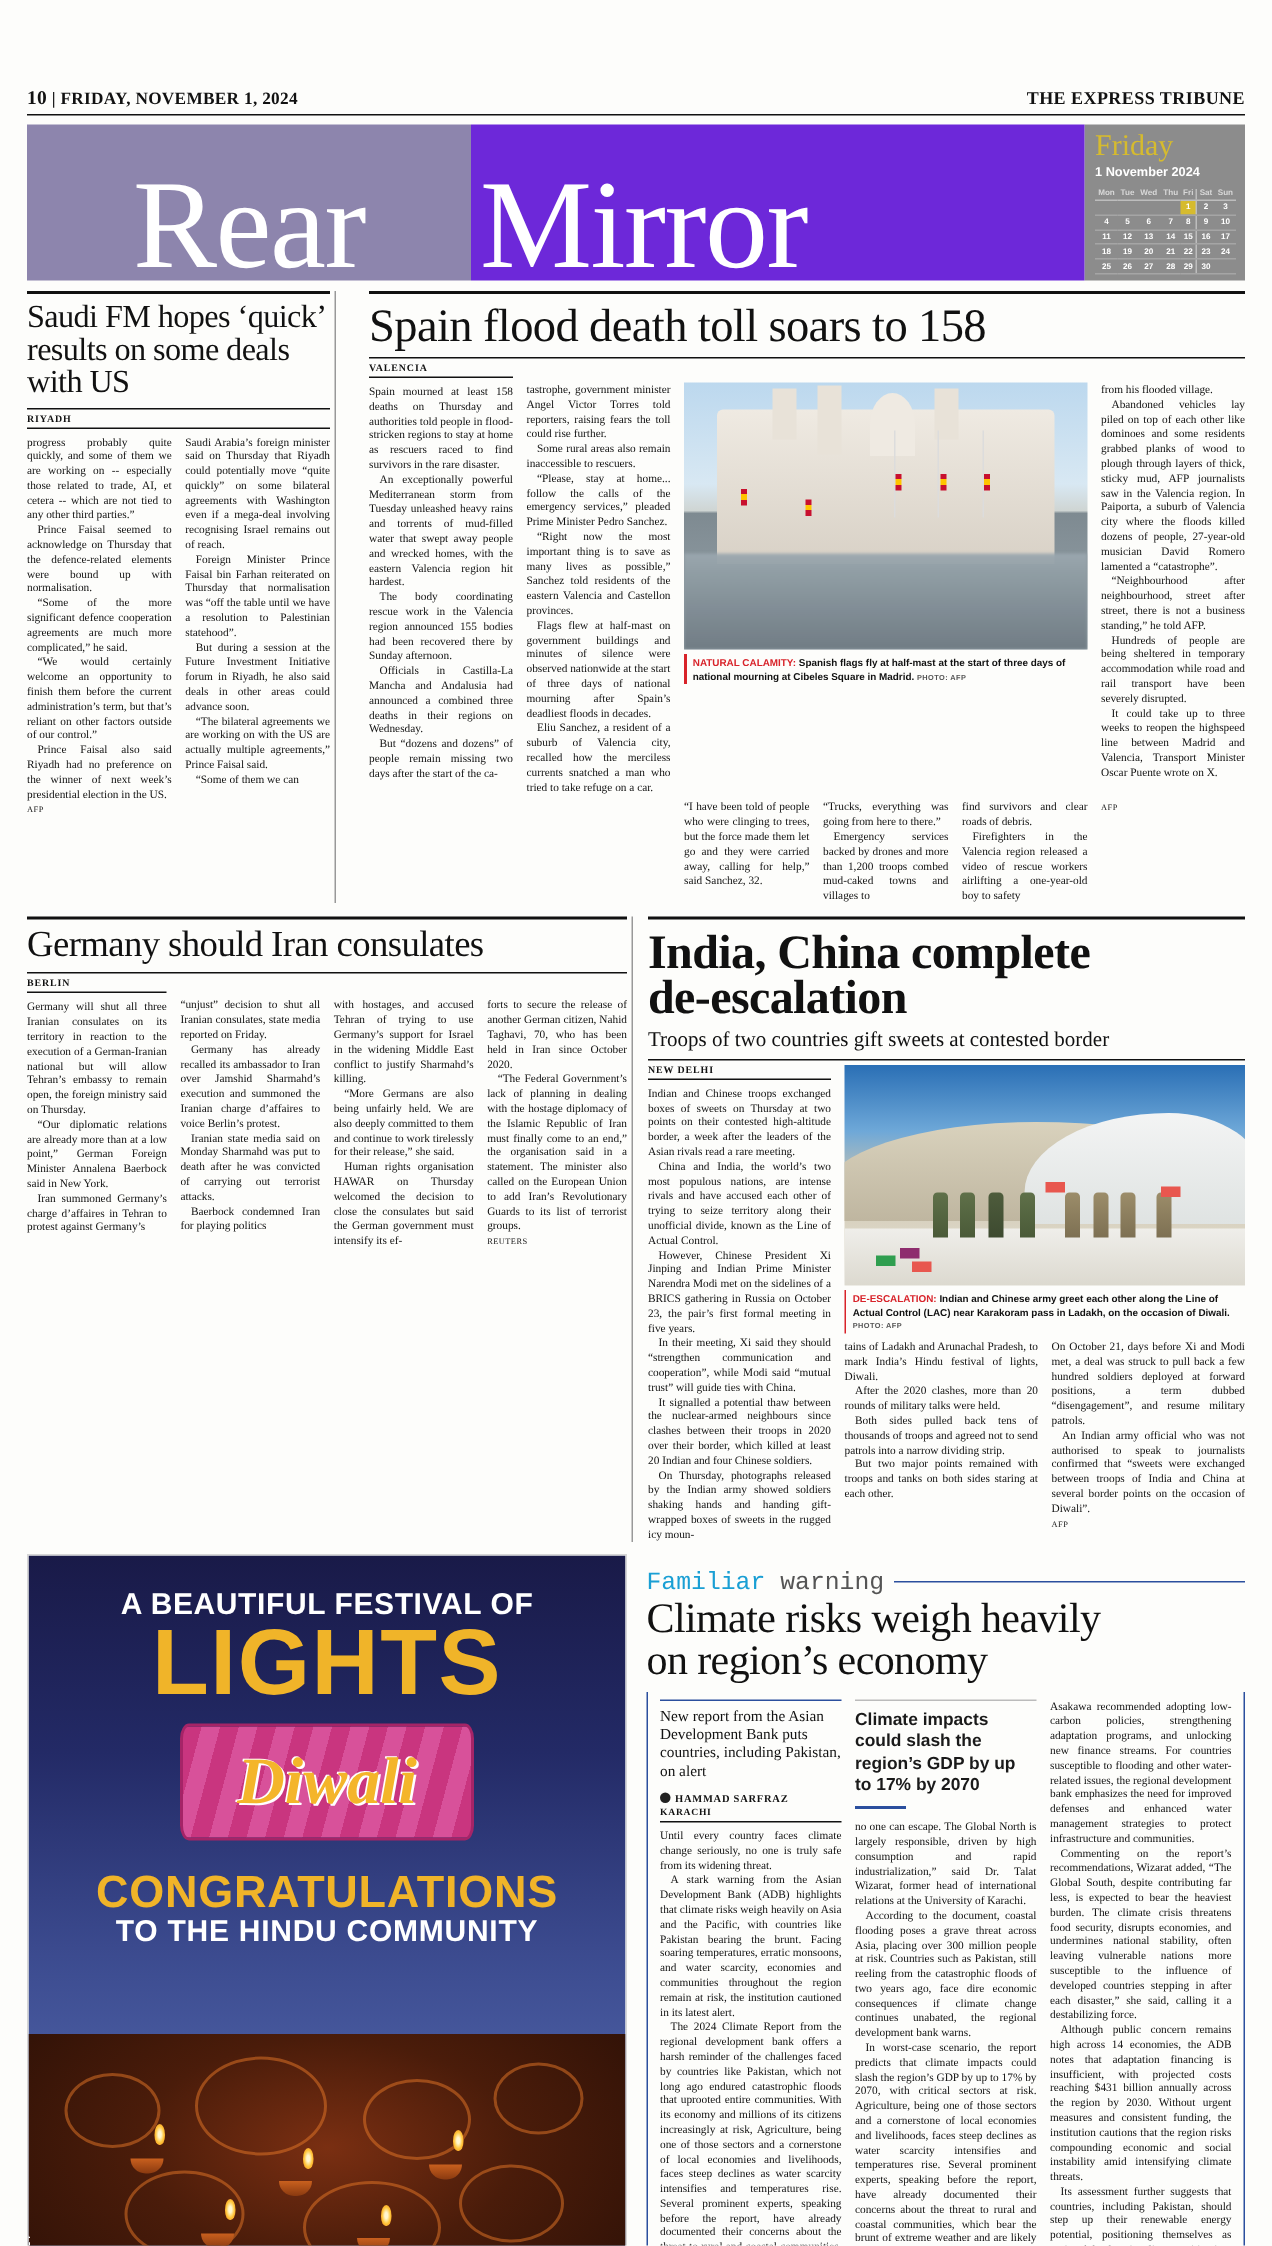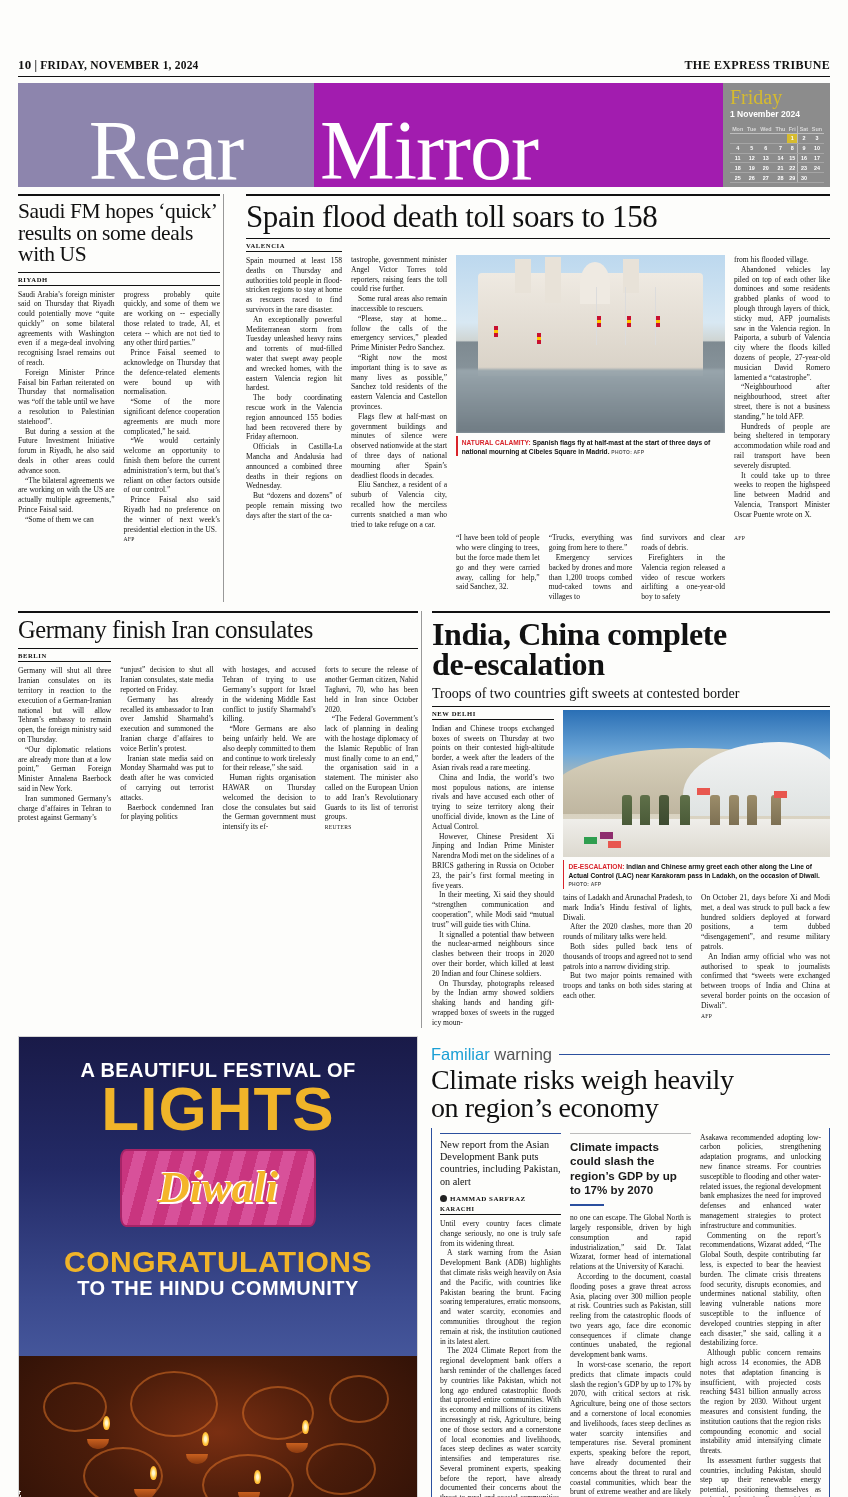--- a/index.html
+++ b/index.html
@@ -18,21 +18,21 @@
             padding:9px 0 3px 0; border-bottom:1.5px solid #111; }
   .folio { font-family:"Liberation Serif",serif; font-size:11.5px; font-weight:bold;
            letter-spacing:.2px; }
   .folio .num { font-size:13px; }
   .paper-name { font-family:"Liberation Serif",serif; font-weight:bold;
                 font-size:12px; letter-spacing:.3px; }
 
   
   .banner { display:flex; height:104px; margin-top:6px; }
   .banner .rear { background:#8d85ad; flex:0 0 296px; position:relative; }
-  .banner .mirror { background:#a21caf; flex:1 1 auto; position:relative; }
+  .banner .mirror { background:#6d28d9; flex:1 1 auto; position:relative; }
   .banner .cal { background:#8c8c8c; flex:0 0 107px; color:#fff; padding:4px 6px 2px 7px; }
   .bannerword { position:absolute; left:0; right:0; bottom:-6px;
                 font-family:"Liberation Serif",serif; color:#fff;
                 font-size:86px; line-height:1; letter-spacing:-1px;
                 text-align:center; font-weight:normal; }
   .banner .rear .bannerword { font-size:84px; }
   .banner .mirror .bannerword { font-size:84px; text-align:left; padding-left:6px;}
   .cal-day { font-family:"Liberation Serif",serif; font-size:20px; color:#d6bb2e;
              line-height:1; margin-bottom:2px; }
   .cal-date { font-family:"Liberation Sans",sans-serif; font-size:8.5px;
@@ -144,21 +144,21 @@
       background:linear-gradient(#c9601e,#8a3a10); }
   .ad .flame { position:absolute; width:7px; height:14px; border-radius:50% 50% 45% 45%;
       background:radial-gradient(#fff6cf 20%, #ffc63c 55%, #f07a12 100%); }
   .ad .adcode { position:absolute; left:3px; bottom:74px; transform:rotate(-90deg);
       transform-origin:left bottom; font-family:"Liberation Sans",sans-serif;
       font-size:7px; font-weight:bold; color:#fff; letter-spacing:.3px;
       white-space:nowrap; }
 
   
   .kicker-row { display:flex; align-items:center; gap:7px; margin-top:9px; }
-  .kicker-word { font-family:Liberation Sans, sans-serif; font-size:16.5px; }
+  .kicker-word { font-family:Liberation Mono, monospace; font-size:16.5px; }
   .kicker-word .a { color:#1a9fd4; }
   .kicker-word .b { color:#555; }
   .kicker-line { flex:1 1 auto; height:0; border-top:1.4px solid #2b4f9e; }
   .standfirst { font-family:"Liberation Serif",serif; font-size:10.2px;
                 line-height:1.21; border-top:1.6px solid #2b4f9e; padding-top:5px; }
   .byline { font-family:"Liberation Serif",serif; font-size:7px; font-weight:bold;
             letter-spacing:.5px; margin-top:7px; }
   .byline .dot { display:inline-block; width:7px; height:7px; border-radius:50%;
                  background:#222; margin-right:3px; vertical-align:-1px; }
   .bycity { font-family:"Liberation Serif",serif; font-size:6.4px; font-weight:bold;
@@ -260,49 +260,49 @@
 
   <div class="maingrid">
 
     <div class="leftcol">
       <div class="rule-thick"></div>
       <h1 class="hl" style="font-size:21.5px">Saudi FM hopes ‘quick’ results on some deals with US</h1>
       <div class="rule-thin"></div>
       <div class="dateline" style="margin-top:3px">RIYADH</div>
       <div class="cols">
         <div class="body-col">
-          <p class="first">Saudi Arabia’s foreign minister said on Thursday that Riyadh could potentially move “quite quickly” on some bilateral agreements with Washington even if a mega-deal involving recognising Israel remains out of reach.</p>
-          <p>Foreign Minister Prince Faisal bin Farhan reiterated on Thursday that normalisation was “off the table until we have a resolution to Palestinian statehood”.</p>
-          <p>But during a session at the Future Investment Initiative forum in Riyadh, he also said deals in other areas could advance soon.</p>
-          <p>“The bilateral agreements we are working on with the US are actually multiple agreements,” Prince Faisal said.</p>
-          <p>“Some of them we can</p>
-        </div>
-        <div class="body-col">
           <p class="first">progress probably quite quickly, and some of them we are working on -- especially those related to trade, AI, et cetera -- which are not tied to any other third parties.”</p>
           <p>Prince Faisal seemed to acknowledge on Thursday that the defence-related elements were bound up with normalisation.</p>
           <p>“Some of the more significant defence cooperation agreements are much more complicated,” he said.</p>
           <p>“We would certainly welcome an opportunity to finish them before the current administration’s term, but that’s reliant on other factors outside of our control.”</p>
           <p>Prince Faisal also said Riyadh had no preference on the winner of next week’s presidential election in the US.</p>
           <p style="text-indent:0"><span class="agency">AFP</span></p>
         </div>
+        <div class="body-col">
+          <p class="first">Saudi Arabia’s foreign minister said on Thursday that Riyadh could potentially move “quite quickly” on some bilateral agreements with Washington even if a mega-deal involving recognising Israel remains out of reach.</p>
+          <p>Foreign Minister Prince Faisal bin Farhan reiterated on Thursday that normalisation was “off the table until we have a resolution to Palestinian statehood”.</p>
+          <p>But during a session at the Future Investment Initiative forum in Riyadh, he also said deals in other areas could advance soon.</p>
+          <p>“The bilateral agreements we are working on with the US are actually multiple agreements,” Prince Faisal said.</p>
+          <p>“Some of them we can</p>
+        </div>
       </div>
     </div>
 
     <div class="rightcol vline" style="padding-left:22px">
       <div class="rule-thick"></div>
       <h1 class="hl" style="font-size:31px">Spain flood death toll soars to 158</h1>
       <div class="rule-thin"></div>
 
       <div style="display:flex; gap:9px; margin-top:3px">
         <div style="flex:0 0 96px">
           <div class="dateline">VALENCIA</div>
           <div class="body-col">
             <p class="first">Spain mourned at least 158 deaths on Thursday and authorities told people in flood-stricken regions to stay at home as rescuers raced to find survivors in the rare disaster.</p>
             <p>An exceptionally powerful Mediterranean storm from Tuesday unleashed heavy rains and torrents of mud-filled water that swept away people and wrecked homes, with the eastern Valencia region hit hardest.</p>
-            <p>The body coordinating rescue work in the Valencia region announced 155 bodies had been recovered there by Friday afternoon.</p>
+            <p>The body coordinating rescue work in the Valencia region announced 155 bodies had been recovered there by Sunday afternoon.</p>
             <p>Officials in Castilla-La Mancha and Andalusia had announced a combined three deaths in their regions on Wednesday.</p>
             <p>But “dozens and dozens” of people remain missing two days after the start of the ca-</p>
           </div>
         </div>
         <div style="flex:0 0 96px; padding-top:13px">
           <div class="body-col">
             <p class="first">tastrophe, government minister Angel Victor Torres told reporters, raising fears the toll could rise further.</p>
             <p>Some rural areas also remain inaccessible to rescuers.</p>
             <p>“Please, stay at home... follow the calls of the emergency services,” pleaded Prime Minister Pedro Sanchez.</p>
             <p>“Right now the most important thing is to save as many lives as possible,” Sanchez told residents of the eastern Valencia and Castellon provinces.</p>
@@ -367,21 +367,21 @@
           <p style="text-indent:0"><span class="agency">AFP</span></p>
         </div>
       </div>
     </div>
   </div>
 
   <div class="maingrid" style="margin-top:9px">
 
     <div style="flex:0 0 400px">
       <div class="rule-thick"></div>
-      <h1 class="hl" style="font-size:24.5px">Germany finish Iran consulates</h1>
+      <h1 class="hl" style="font-size:24.5px">Germany should Iran consulates</h1>
       <div class="rule-thin"></div>
       <div class="cols" style="margin-top:3px">
         <div>
           <div class="dateline">BERLIN</div>
           <div class="body-col">
             <p class="first">Germany will shut all three Iranian consulates on its territory in reaction to the execution of a German-Iranian national but will allow Tehran’s embassy to remain open, the foreign ministry said on Thursday.</p>
             <p>“Our diplomatic relations are already more than at a low point,” German Foreign Minister Annalena Baerbock said in New York.</p>
             <p>Iran summoned Germany’s charge d’affaires in Tehran to protest against Germany’s</p>
           </div>
         </div>

